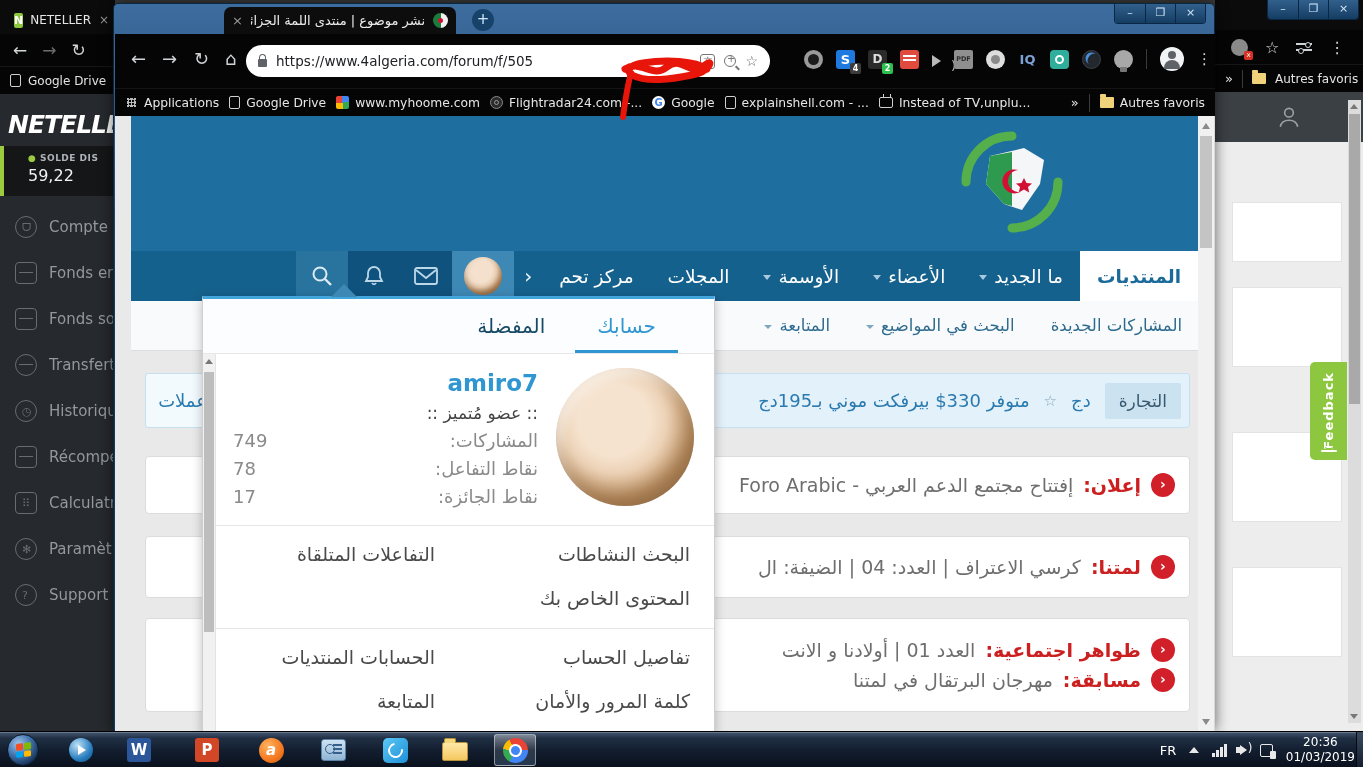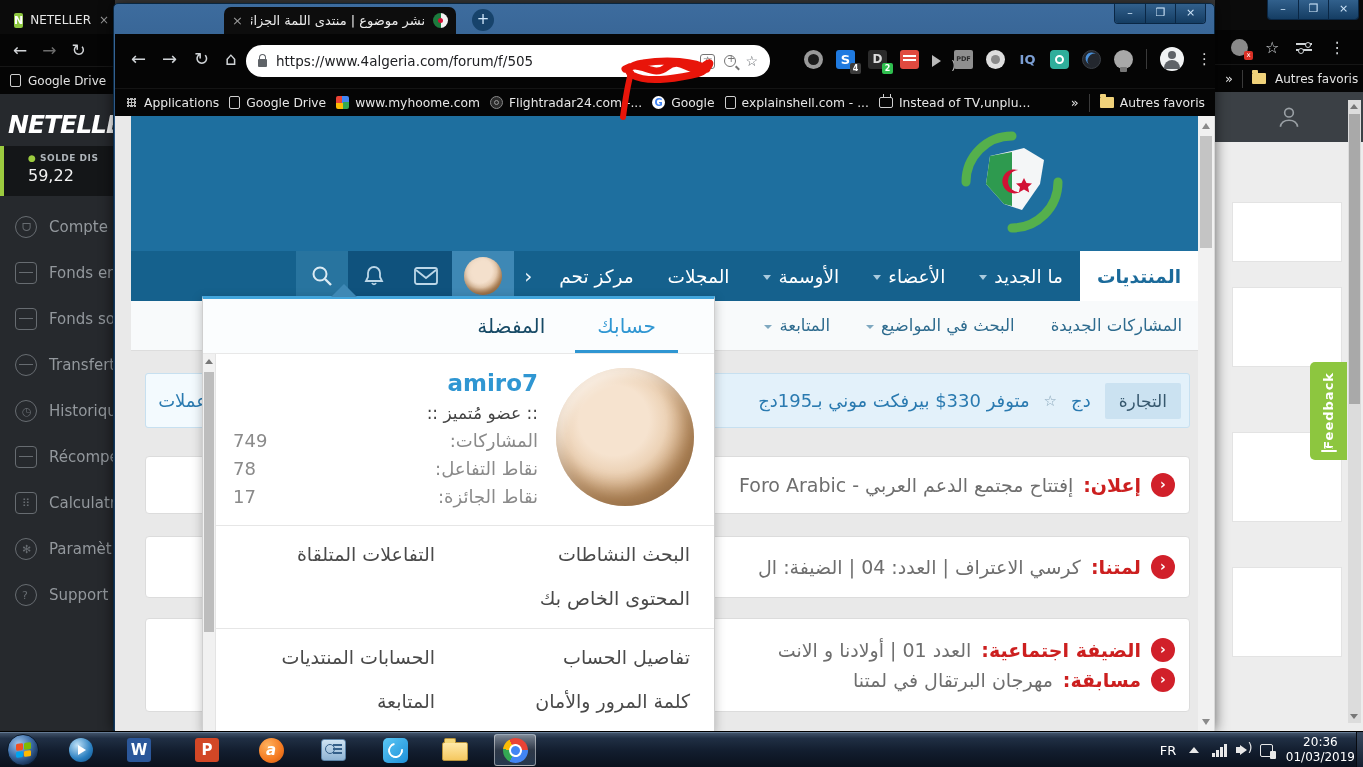--- a/index.html
+++ b/index.html
@@ -520,21 +520,21 @@
       <div class="card" style="top:420px;height:62px;">
         <div class="card-line">
           <span class="redchev">‹</span>
           <span class="redlabel">لمتنا:</span>
           <span class="graytext">كرسي الاعتراف | العدد: 04 | الضيفة: ال</span>
         </div>
       </div>
       <div class="card" style="top:502px;height:94px;">
         <div class="card-line">
           <span class="redchev">‹</span>
-          <span class="redlabel">الضيفة اجتماعية:</span>
+          <span class="redlabel">ظواهر اجتماعية:</span>
           <span class="graytext">العدد 01 | أولادنا و الانت</span>
         </div>
         <div class="card-line">
           <span class="redchev">‹</span>
           <span class="redlabel">مسابقة:</span>
           <span class="graytext">مهرجان البرتقال في لمتنا</span>
         </div>
       </div>
 
       <div class="panel-caret"></div>

